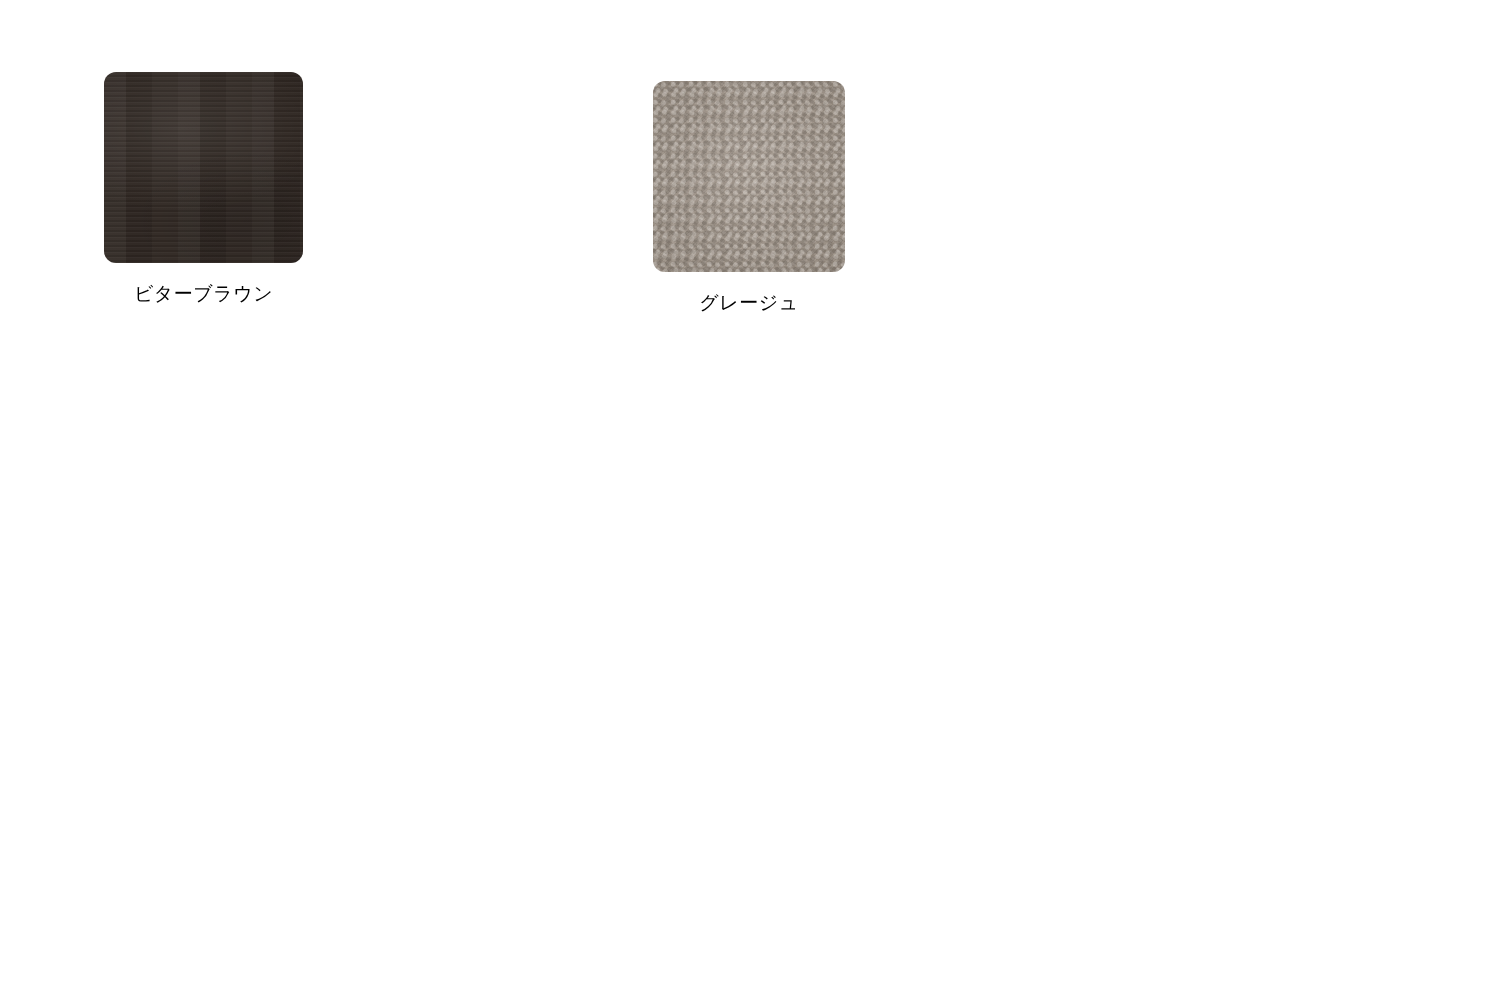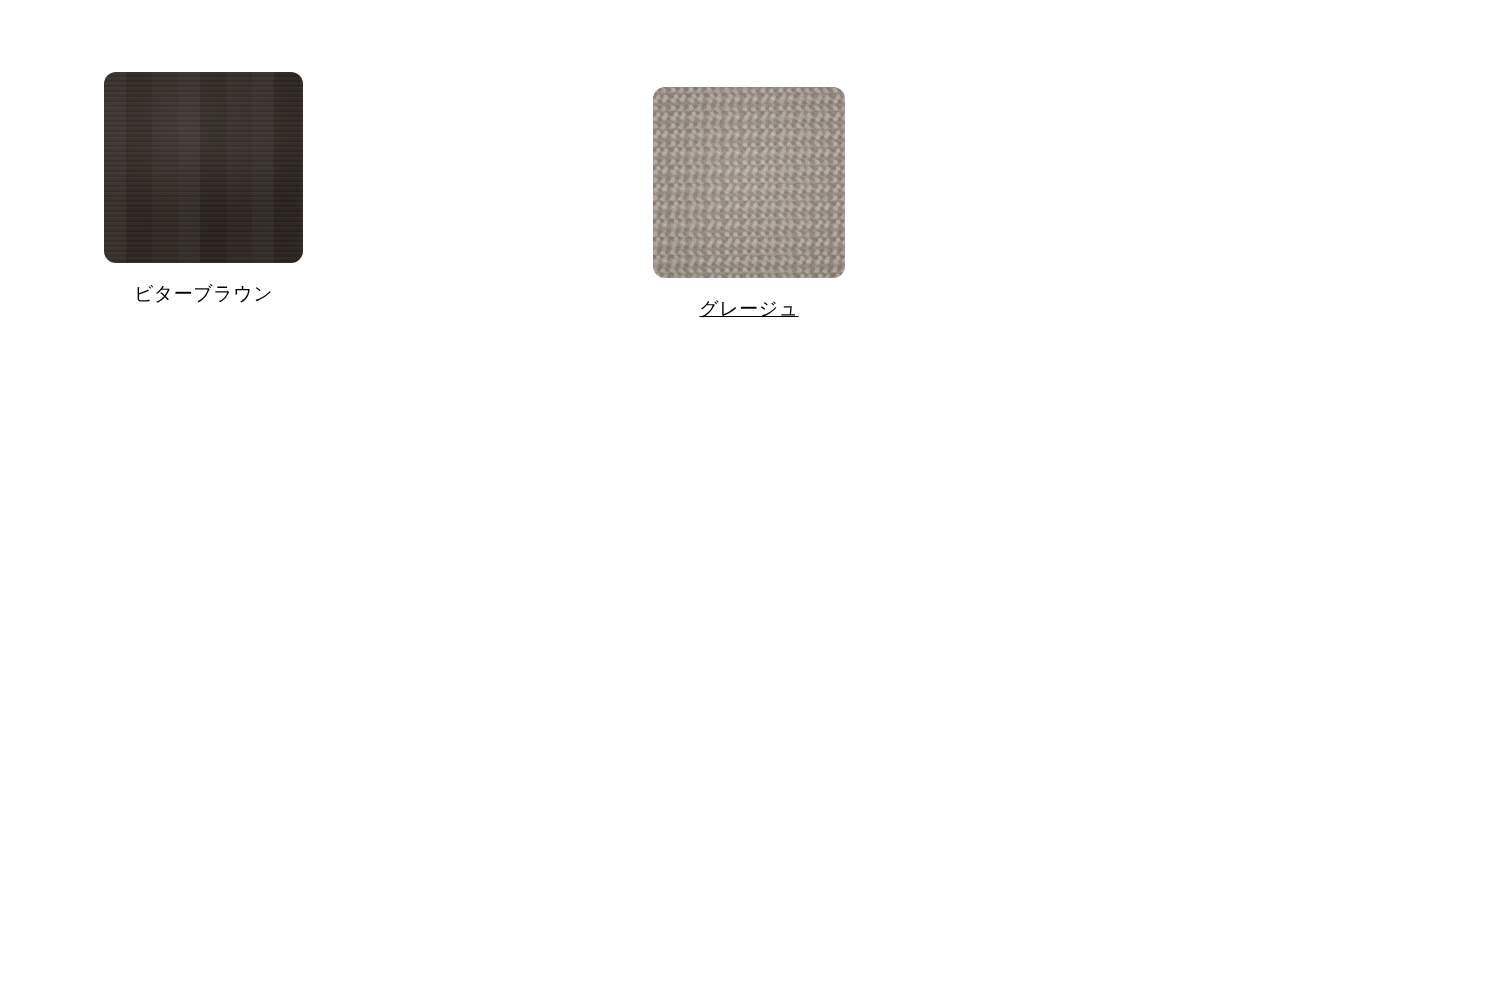--- a/index.html
+++ b/index.html
@@ -133,21 +133,21 @@
 <div class="swatch-board">
 
   <div class="swatch-item" style="left:104px; top:72px;">
     <div class="swatch-chip tex-wood" style="width:199px; height:191px; background-color:#2f2722;">
       <div class="grain"></div>
     </div>
     <div class="swatch-label">ビターブラウン</div>
   </div>
 
 
-  <div class="swatch-item" style="left:653px; top:87px;text-decoration:underline;">
+  <div class="swatch-item" style="left:653px; top:81px;">
     <div class="swatch-chip tex-pebble" style="width:192px; height:191px; background-color:#a2968a;">
       <div class="grain"></div>
     </div>
     <div class="swatch-label">グレージュ</div>
   </div>
 
 
 </div>
 
 </body></html>

